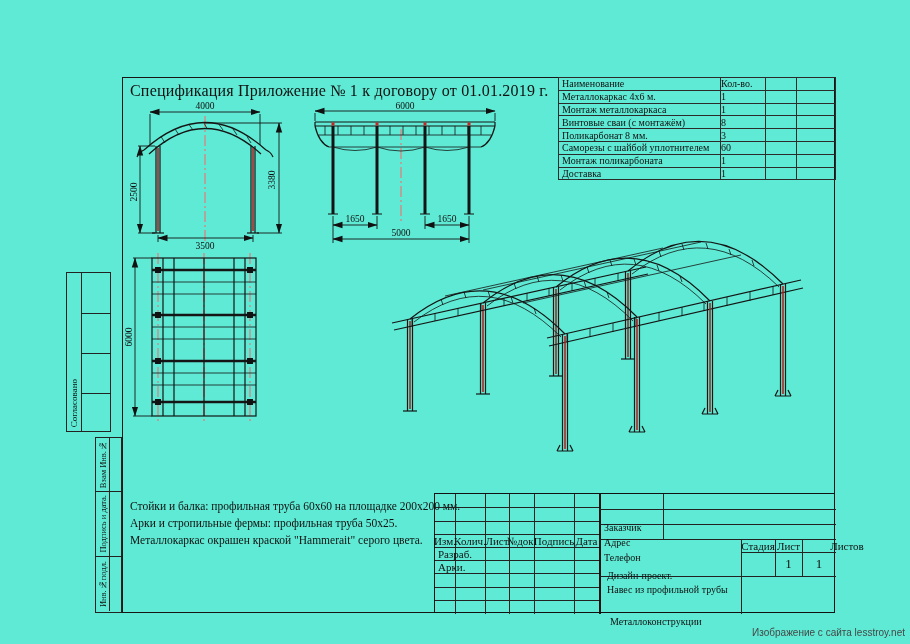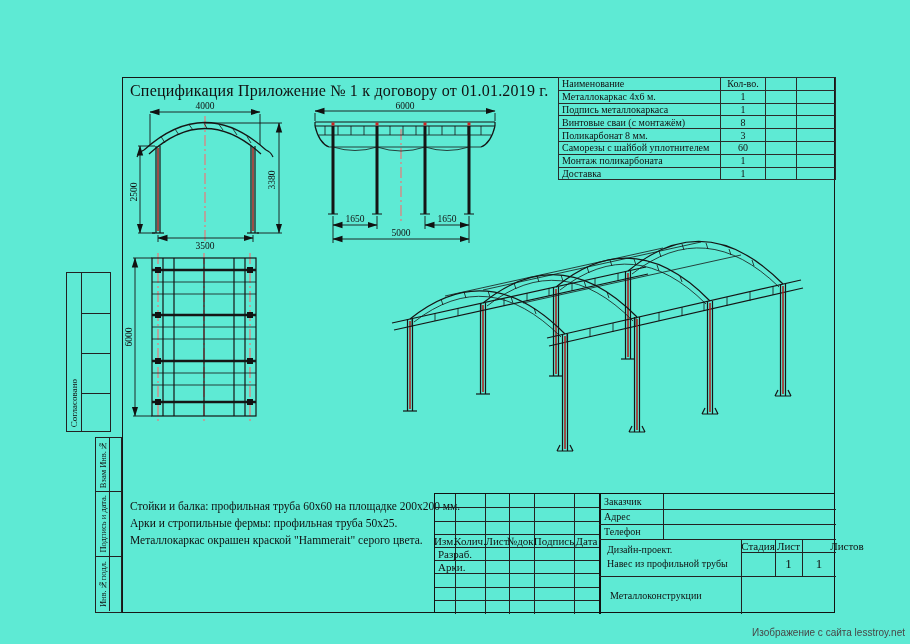--- a/index.html
+++ b/index.html
@@ -7,21 +7,21 @@
           font-family:"Liberation Serif","DejaVu Serif",serif;color:#111;}
   .abs{position:absolute;}
   
   #frame{left:122px;top:77px;width:713px;height:536px;border:1.6px solid #161616;box-sizing:border-box;}
   
   #ptitle{left:130px;top:82px;font-size:16px;letter-spacing:.2px;white-space:nowrap;}
   
   #spec{left:558px;top:77px;border-collapse:collapse;table-layout:fixed;}
   #spec td{border:1px solid #2b2b2b;height:12.8px;font-size:10px;padding:0 0 0 3px;
            white-space:nowrap;overflow:hidden;box-sizing:border-box;}
-  #spec td.qty{text-align:center;padding:0;}
+  #spec td.qty{text-align:left;padding:0;}
   
   svg{position:absolute;overflow:visible;}
   svg text{font-family:"Liberation Serif","DejaVu Serif",serif;fill:#111;}
   .dimtxt{font-size:9.5px;text-anchor:middle;}
   .ln{stroke:#151515;stroke-width:1.2;fill:none;}
   .lt{stroke:#151515;stroke-width:0.8;fill:none;}
   .lk{stroke:#151515;stroke-width:2.4;fill:none;}
   .dim{stroke:#151515;stroke-width:0.9;fill:none;}
   .red{stroke:#e97878;stroke-width:1.2;stroke-dasharray:11 3 2 3;fill:none;}
   .pred{stroke:#b01818;stroke-width:1.5;fill:none;}
@@ -37,21 +37,21 @@
   #stripB .lab{position:absolute;left:0;top:0;width:14px;height:100%;border-right:1px solid #222;
                display:flex;align-items:center;justify-content:center;box-sizing:border-box;}
   
   #tblock{left:434px;top:493px;width:401px;height:120px;border:1.6px solid #111;box-sizing:border-box;}
   #tblock .v,#tblock .h{position:absolute;background:#222;}
   #tblock .v{width:1px;}
   #tblock .h{height:1px;}
   #tblock .v.bold{width:2px;background:#111;}
   .tb-lab{position:absolute;font-size:11px;display:flex;align-items:center;justify-content:center;white-space:nowrap;}
   .tb-lab.left{justify-content:flex-start;padding-left:3px;}
-  .tb-med{font-size:10px;}
+  .tb-med{font-size:10px;margin-top:26px;}
   .tb-big{font-size:13px;}
   
   #notes{left:130px;top:498px;width:310px;font-size:11.5px;line-height:17px;white-space:nowrap;}
   
   #attr{right:5px;top:627px;width:240px;text-align:right;font-size:10px;color:#474747;
         font-family:"Liberation Sans","DejaVu Sans",sans-serif;}
 </style>
 </head>
 <body>
 
@@ -75,21 +75,21 @@
       <td></td>
           <td></td>
     </tr>
     <tr>
           <td>Металлокаркас 4х6 м.</td>
           <td class="qty">1</td>
           <td></td>
           <td></td>
         </tr>
     <tr>
-          <td>Подпись металлокаркаса</td>
+          <td>Монтаж металлокаркаса</td>
           <td class="qty">1</td>
           <td></td>
           <td></td>
         </tr>
     <tr>
           <td>Винтовые сваи (с монтажём)</td>
           <td class="qty">8</td>
           <td></td>
           <td></td>
         </tr>

